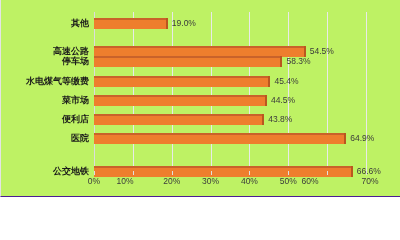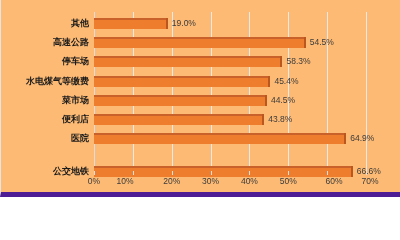--- a/index.html
+++ b/index.html
@@ -8,23 +8,23 @@
     background: #ffffff;
   }
   body {
     font-family: "Liberation Sans", "DejaVu Sans", sans-serif;
   }
   .chart-frame {
     position: relative;
     width: 400px;
     height: 197px;
     box-sizing: border-box;
-    background: #fdba74;
+    background: #bef264;
     border-left: 1px solid #e4e4e4;
-    border-bottom: 5px solid #4c1d95;
+    border-bottom: 1px solid #4c1d95;
     overflow: hidden;
   }
 
   
   .plot {
     position: absolute;
     left: 93px;
     top: 12px;
     width: 272px;   
     height: 163px;
@@ -151,21 +151,21 @@
   <div class="plot">
     <div class="rows" id="rows">
         <div class="row" style="top: 2px;">
           <div class="cat-label">其他</div>
           <div class="bar-wrap" style="width: 73.8286px;">
             <div class="bar"></div>
             <div class="bar-cap"></div>
             <div class="val-label">19.0%</div>
           </div>
         </div>
-        <div class="row" style="top: 21px;">
+        <div class="row" style="top: 30px;">
           <div class="cat-label">高速公路</div>
           <div class="bar-wrap" style="width: 211.771px;">
             <div class="bar"></div>
             <div class="bar-cap"></div>
             <div class="val-label">54.5%</div>
           </div>
         </div>
         <div class="row" style="top: 40.4px;">
           <div class="cat-label">停车场</div>
           <div class="bar-wrap" style="width: 188.457px;">
@@ -224,18 +224,18 @@
       <div class="xtick" style="left: 31px;">10%</div>
       <div class="tickmark" style="left: 77.7143px;"></div>
       <div class="xtick" style="left: 77.7143px;">20%</div>
       <div class="tickmark" style="left: 116.571px;"></div>
       <div class="xtick" style="left: 116.571px;">30%</div>
       <div class="tickmark" style="left: 155.429px;"></div>
       <div class="xtick" style="left: 155.429px;">40%</div>
       <div class="tickmark" style="left: 194.286px;"></div>
       <div class="xtick" style="left: 194.286px;">50%</div>
       <div class="tickmark" style="left: 233.143px;"></div>
-      <div class="xtick" style="left: 240px;">60%</div>
+      <div class="xtick" style="left: 216px;">60%</div>
       <div class="tickmark" style="left: 272px;"></div>
       <div class="xtick" style="left: 276px;">70%</div>
     </div>
 
 </div>
 
 </body></html>

